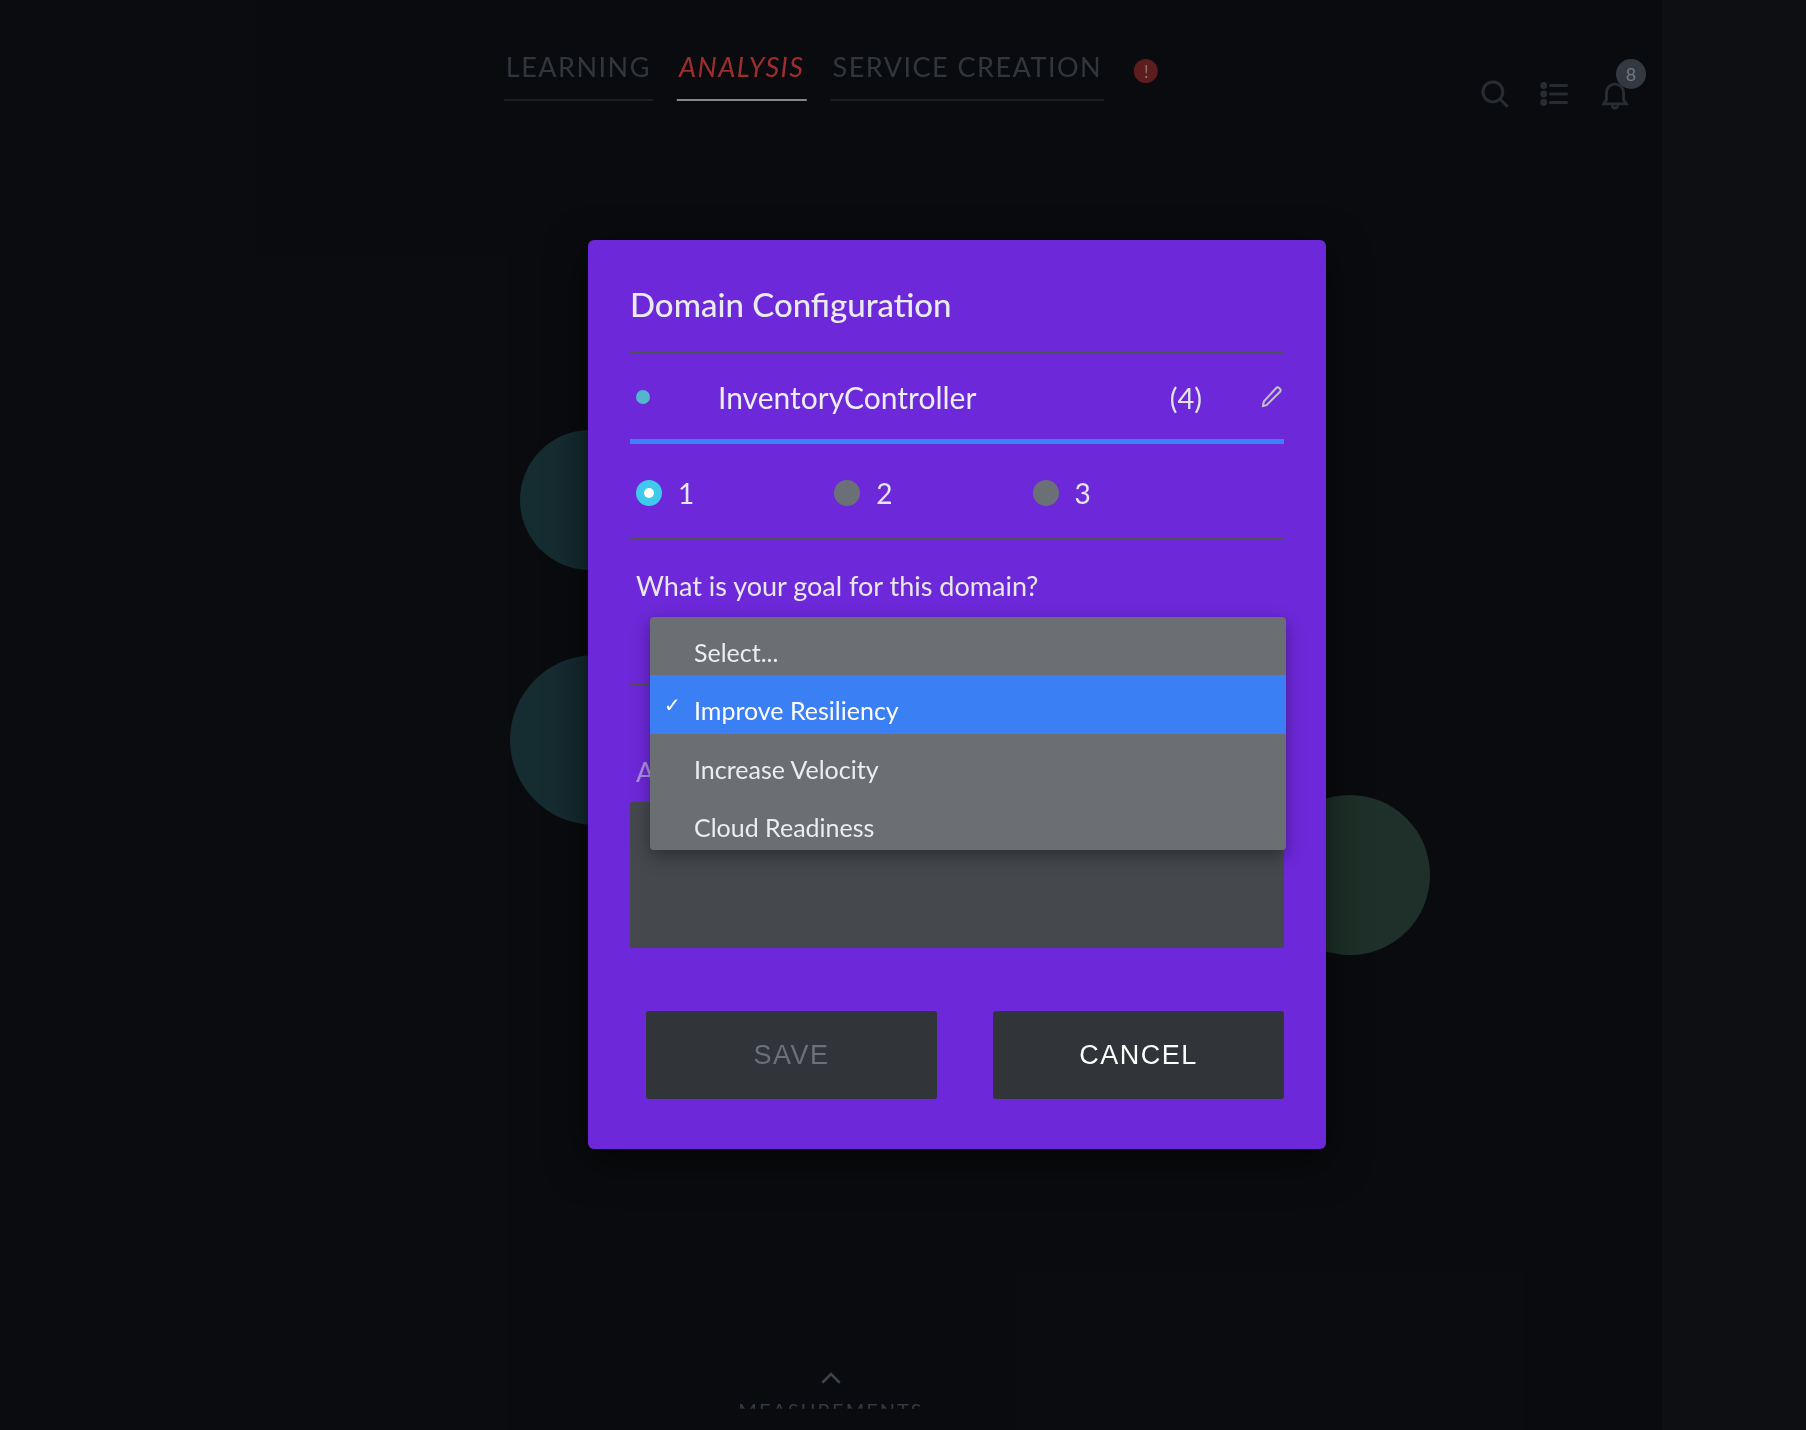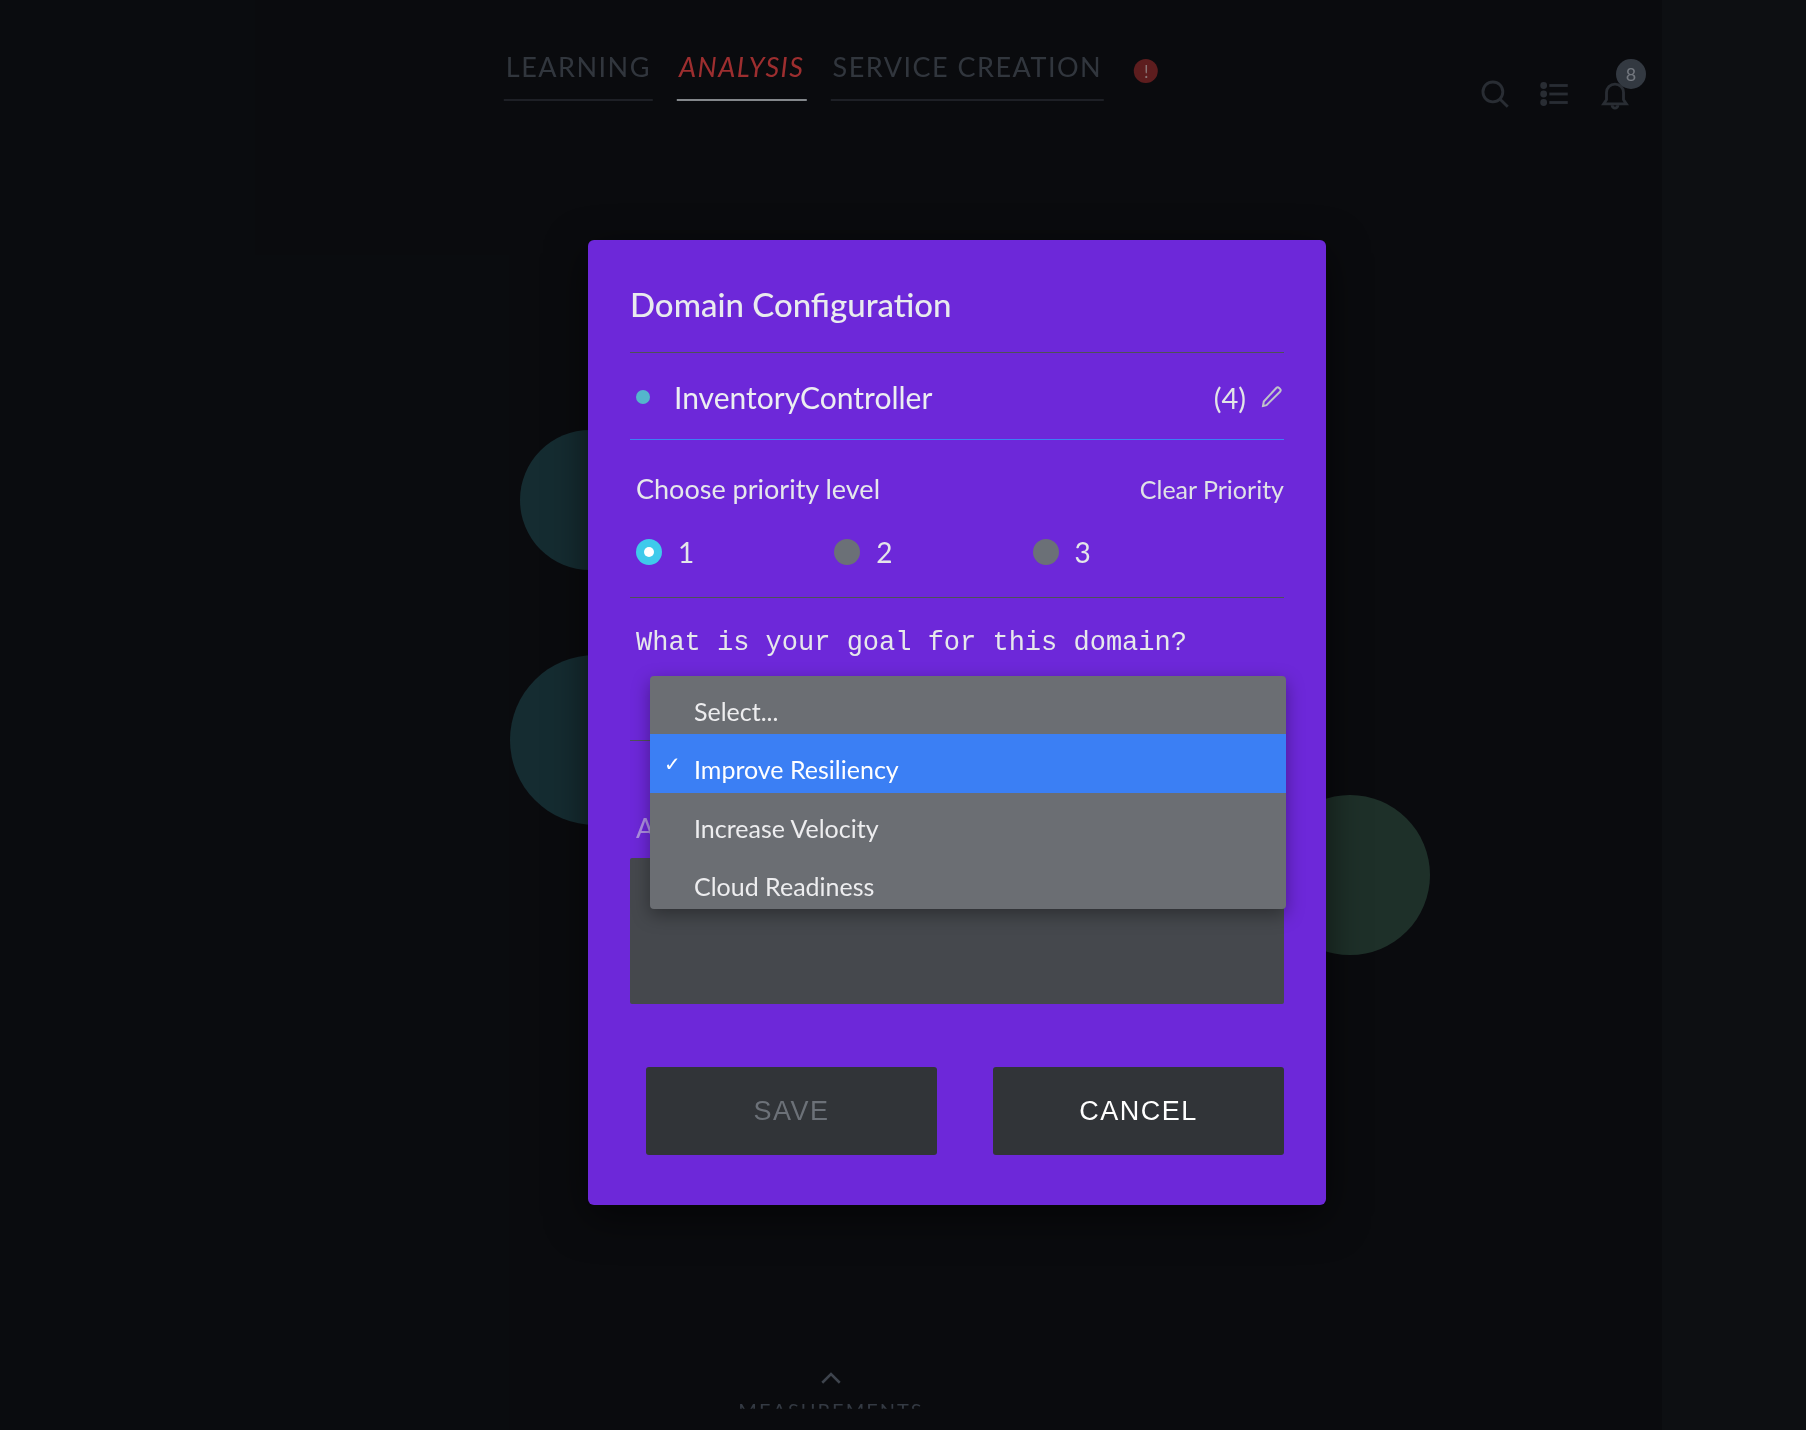--- a/index.html
+++ b/index.html
@@ -121,21 +121,22 @@
     font-size: 33px;
     font-weight: 500;
     color: #e9ebee;
     padding-bottom: 28px;
     border-bottom: 1px solid #4e5257;
   }
   .row-entity {
     display: flex;
     align-items: center;
     padding: 26px 0 24px 0;
-    border-bottom: 1px solid #3b82f6;
+    border-bottom: 5px solid #3b82f6;
+    gap: 44px;
   }
   .entity-dot {
     width: 14px; height: 14px;
     border-radius: 50%;
     background: #54b6cc;
     margin-right: 24px;
     margin-left: 6px;
   }
   .entity-name {
     font-size: 30px;
@@ -207,21 +208,20 @@
 
   .section-goal {
     padding: 30px 0 40px 0;
     position: relative;
   }
   .goal-label {
     font-size: 27px;
     color: #e6e8eb;
     margin-left: 6px;
     margin-bottom: 14px;
-    font-family: Liberation Mono, monospace;
   }
 
   
   .dropdown {
     position: absolute;
     left: 20px;
     right: -2px;
     top: 78px;
     background: #6b6e73;
     border-radius: 4px;
@@ -369,24 +369,20 @@
       <span class="entity-name">InventoryController</span>
       <span class="entity-count">(4)</span>
       <span class="pencil">
         <svg viewBox="0 0 24 24" fill="none" stroke="currentColor" stroke-width="2">
             <path d="M3 21l3.5-.8L20 6.7a2 2 0 000-2.8l-.9-.9a2 2 0 00-2.8 0L3.8 16.5 3 21z"></path>
           </svg>
       </span>
     </div>
 
     <div class="section-priority">
-      <div class="row-label">
-        <span class="lbl">Choose priority level</span>
-        <span class="clear-link">Clear Priority</span>
-      </div>
       <div class="radio-row">
         <div class="radio-opt">
           <span class="radio selected"></span>
           <span class="num">1</span>
         </div>
         <div class="radio-opt">
           <span class="radio"></span>
           <span class="num">2</span>
         </div>
         <div class="radio-opt">

